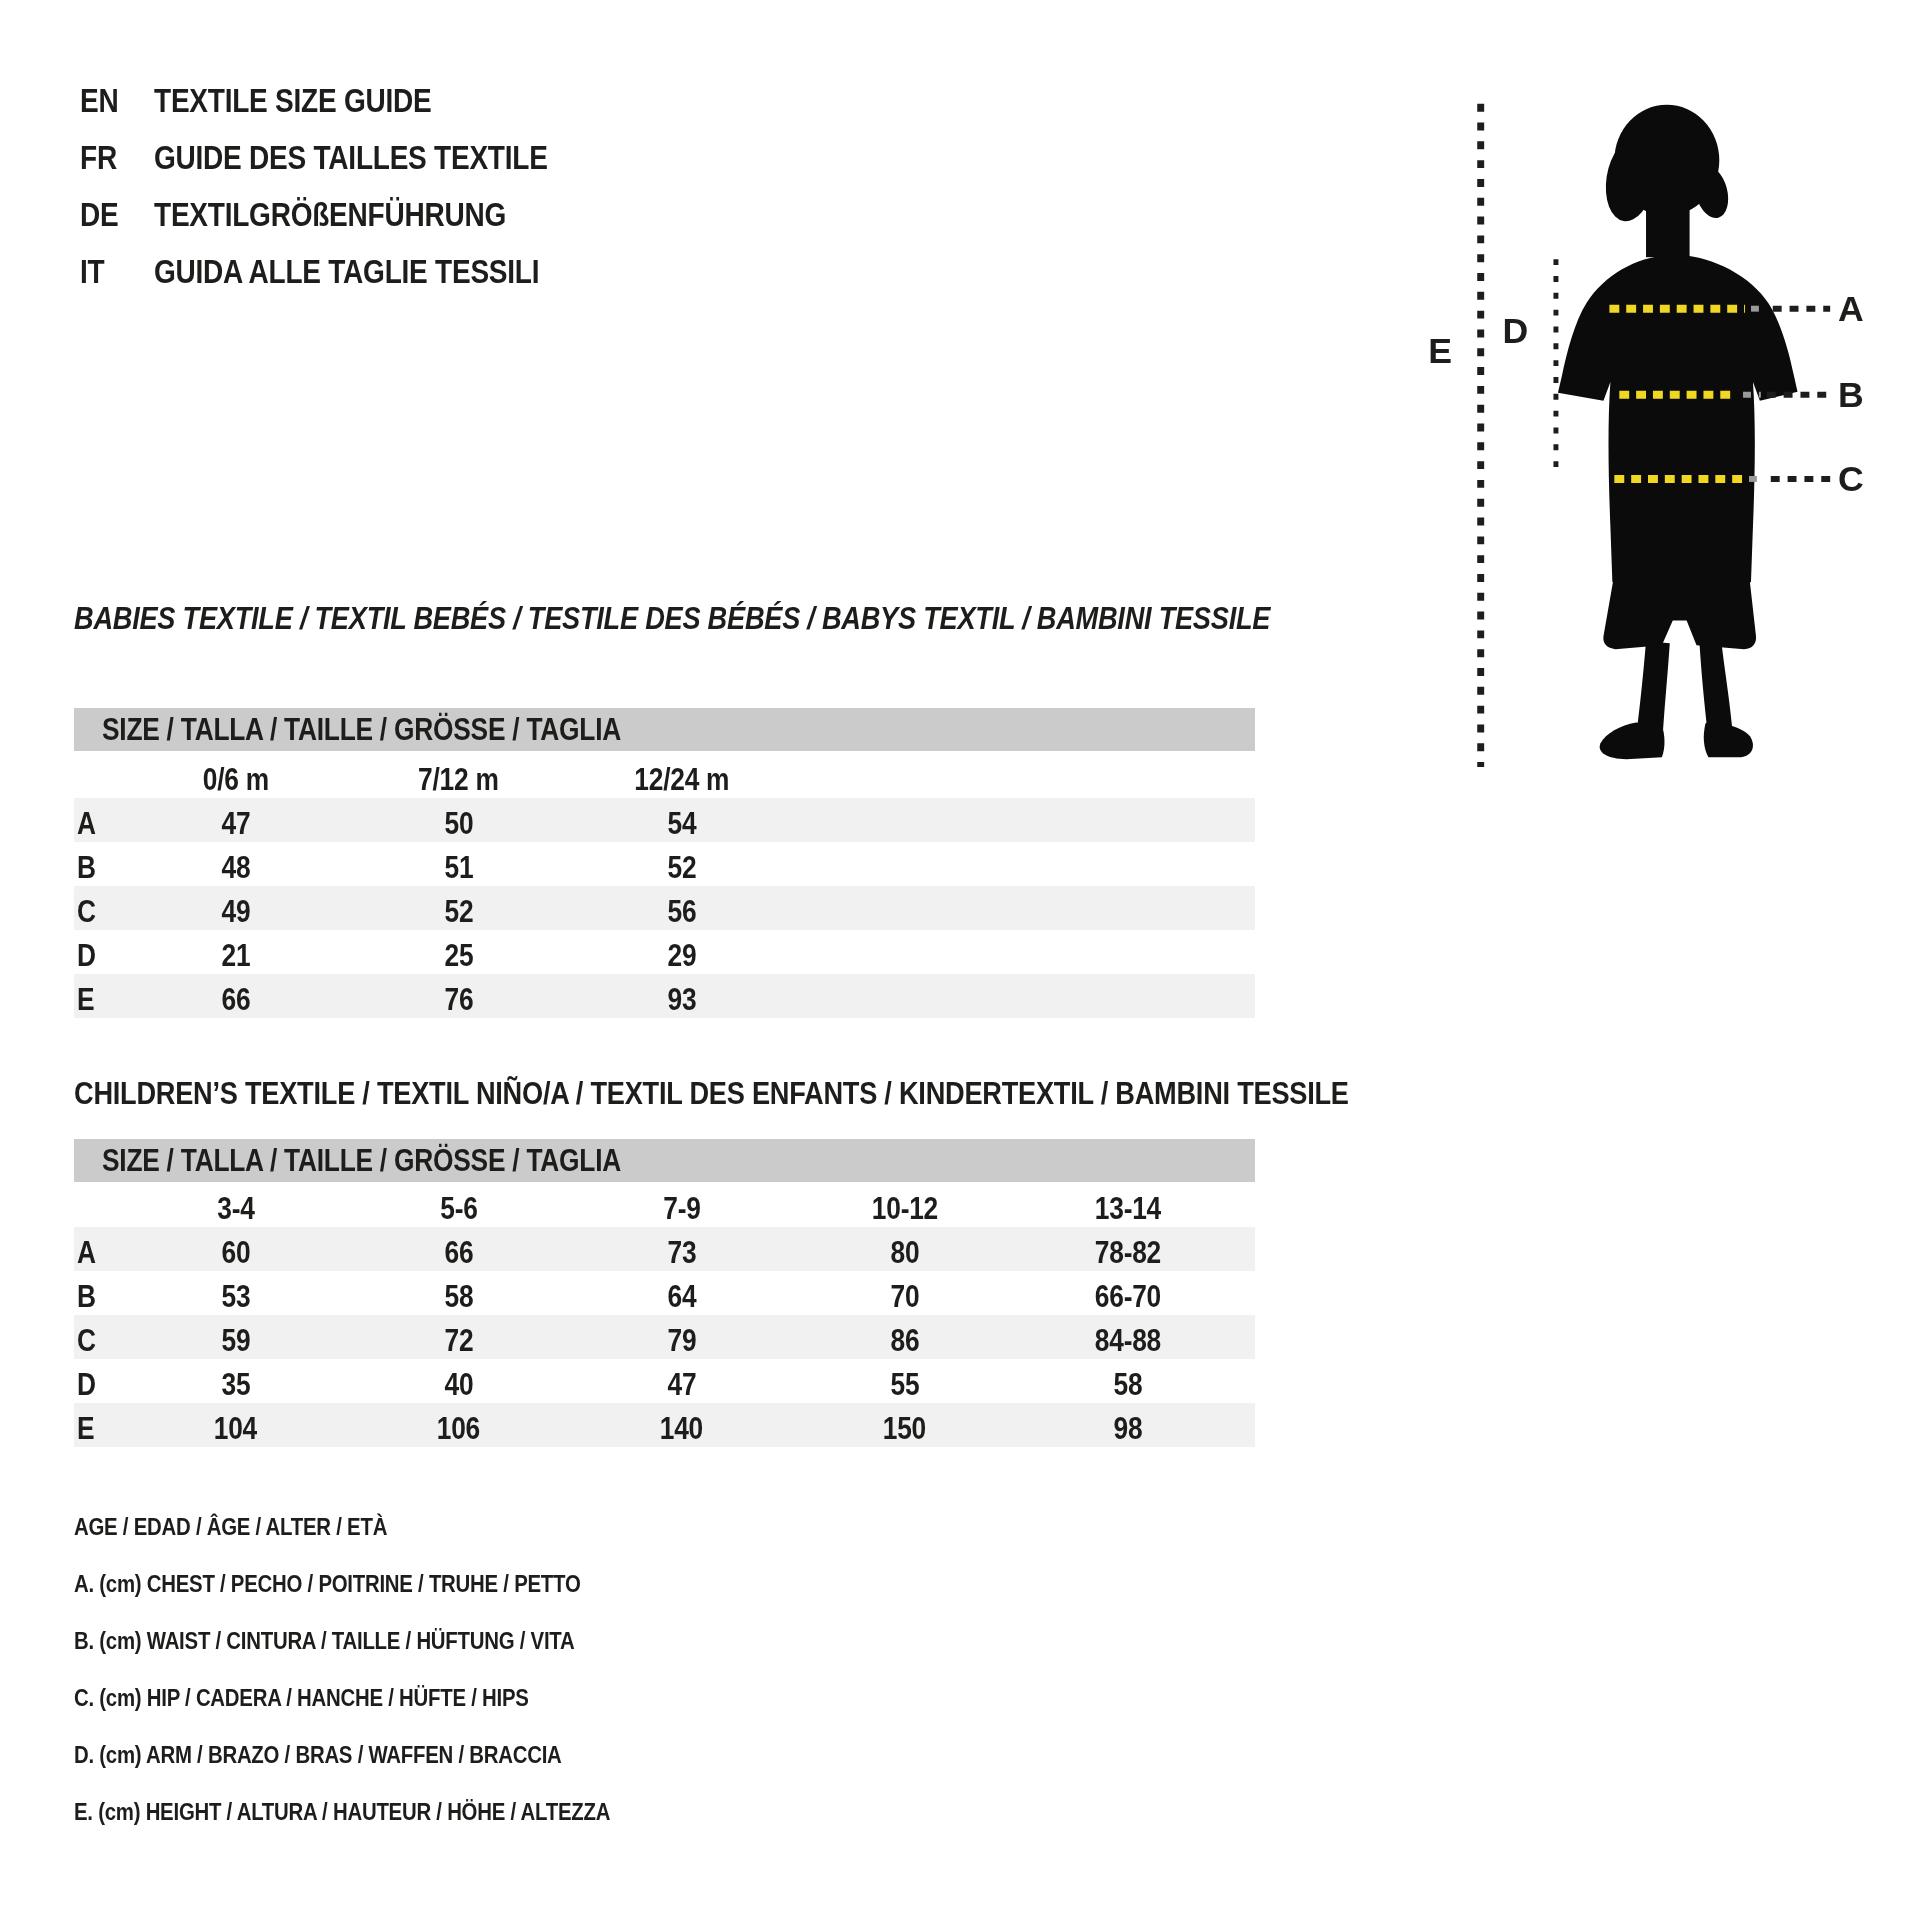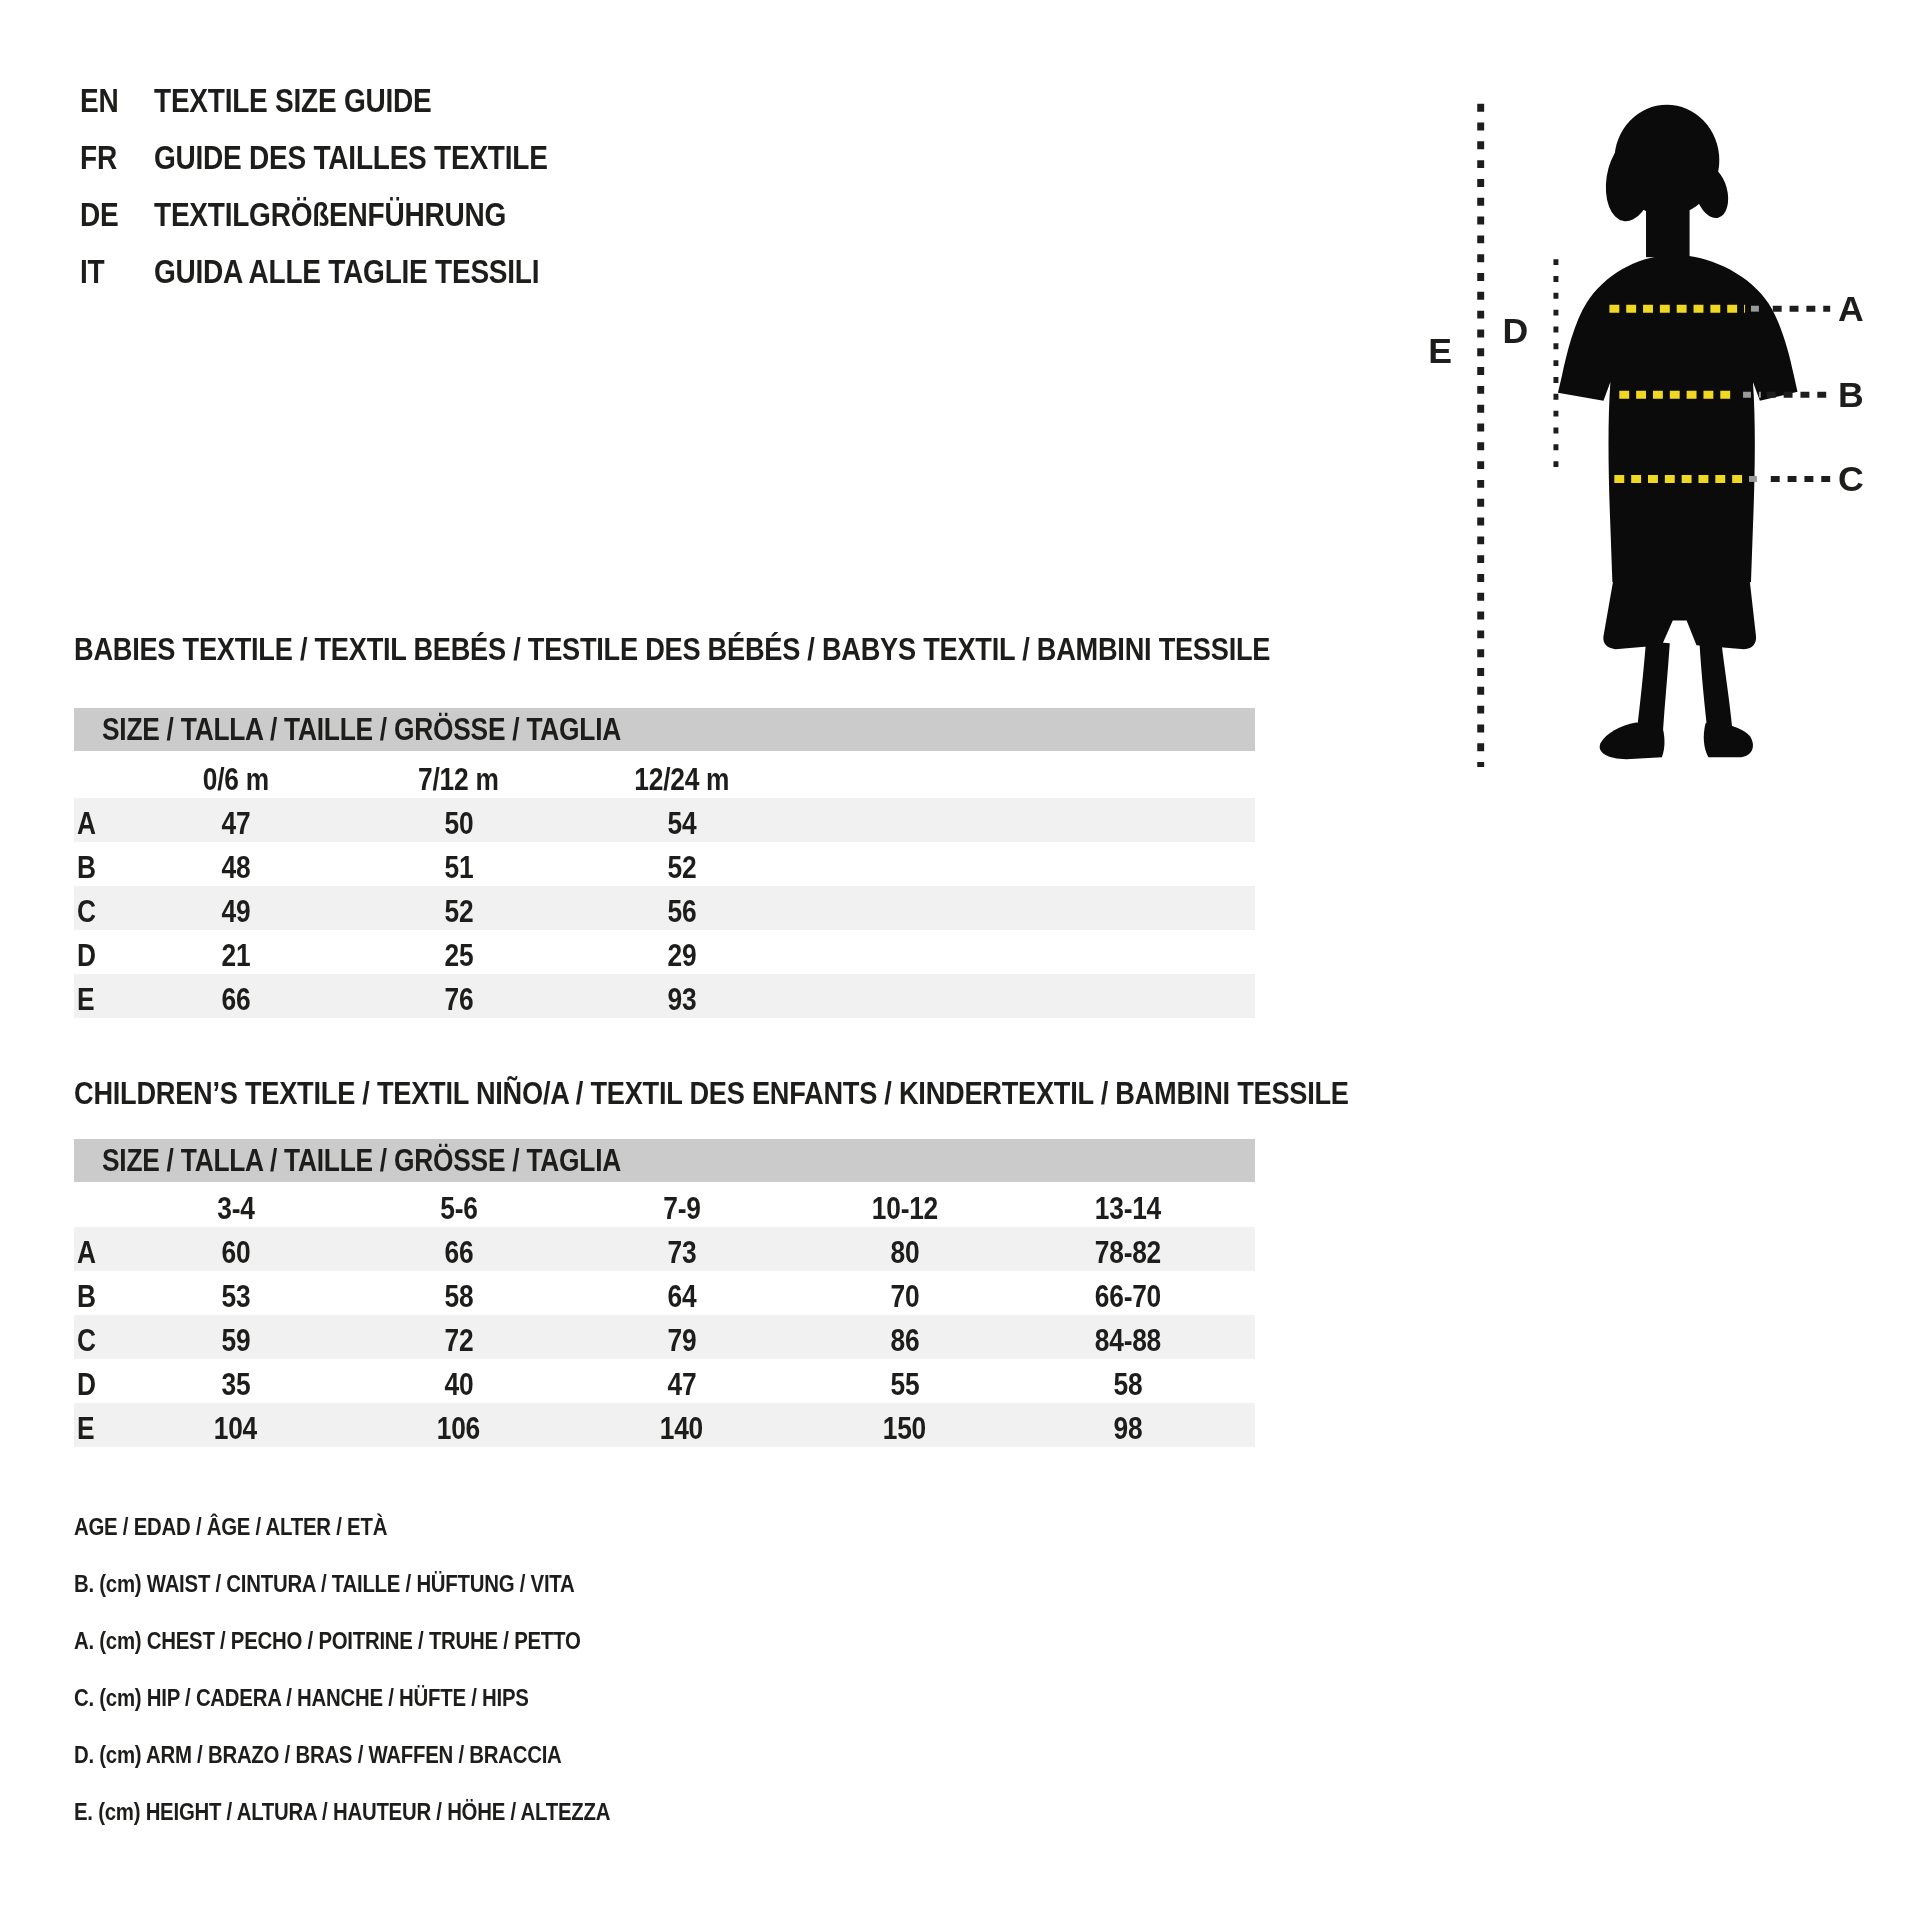--- a/index.html
+++ b/index.html
@@ -123,21 +123,21 @@
   <line class="gdash" x1="326" y1="404" x2="342" y2="404"></line>
   <line class="kdash" x1="348" y1="404" x2="408" y2="404"></line>
 
   <text class="figlabel" x="416" y="232" dominant-baseline="central">A</text>
   <text class="figlabel" x="416" y="319" dominant-baseline="central">B</text>
   <text class="figlabel" x="416" y="404" dominant-baseline="central">C</text>
   <text class="figlabel" x="90" y="255" text-anchor="middle" dominant-baseline="central">D</text>
   <text class="figlabel" x="14" y="275" text-anchor="middle" dominant-baseline="central">E</text>
 </svg>
 
-<div class="abs section-title" style="top:632px;">
+<div class="abs section-title" style="top:601px;font-style:italic;">
   <span class="cond cond-l">BABIES TEXTILE / TEXTIL BEBÉS / TESTILE DES BÉBÉS / BABYS TEXTIL / BAMBINI TESSILE</span>
 </div>
 <div class="abs size-bar" style="top:708px;">
   <span class="cond cond-l">SIZE / TALLA / TAILLE / GRÖSSE / TAGLIA</span>
 </div>
 <div class="abs table" style="top:754px;" id="babiesTable">
     <div class="trow">
       <div class="rlabel"></div>
       <div class="tcell"><span class="cond cond-c">0/6 m</span></div>
       <div class="tcell"><span class="cond cond-c">7/12 m</span></div>
@@ -230,26 +230,26 @@
       <div class="tcell"><span class="cond cond-c">150</span></div>
       <div class="tcell"><span class="cond cond-c">98</span></div>
     </div>
   </div>
 
 <div class="abs legend" id="legend">
     <div class="legend-row">
       <span class="cond cond-l">AGE / EDAD / ÂGE / ALTER / ETÀ</span>
     </div>
     <div class="legend-row">
+      <span class="cond cond-l">A. (cm) CHEST / PECHO / POITRINE / TRUHE / PETTO</span>
+    </div>
+    <div class="legend-row">
       <span class="cond cond-l">B. (cm) WAIST / CINTURA / TAILLE / HÜFTUNG / VITA</span>
     </div>
     <div class="legend-row">
-      <span class="cond cond-l">A. (cm) CHEST / PECHO / POITRINE / TRUHE / PETTO</span>
-    </div>
-    <div class="legend-row">
       <span class="cond cond-l">C. (cm) HIP / CADERA / HANCHE / HÜFTE / HIPS</span>
     </div>
     <div class="legend-row">
       <span class="cond cond-l">D. (cm) ARM / BRAZO / BRAS / WAFFEN / BRACCIA</span>
     </div>
     <div class="legend-row">
       <span class="cond cond-l">E. (cm) HEIGHT / ALTURA / HAUTEUR / HÖHE / ALTEZZA</span>
     </div>
   </div>
 

